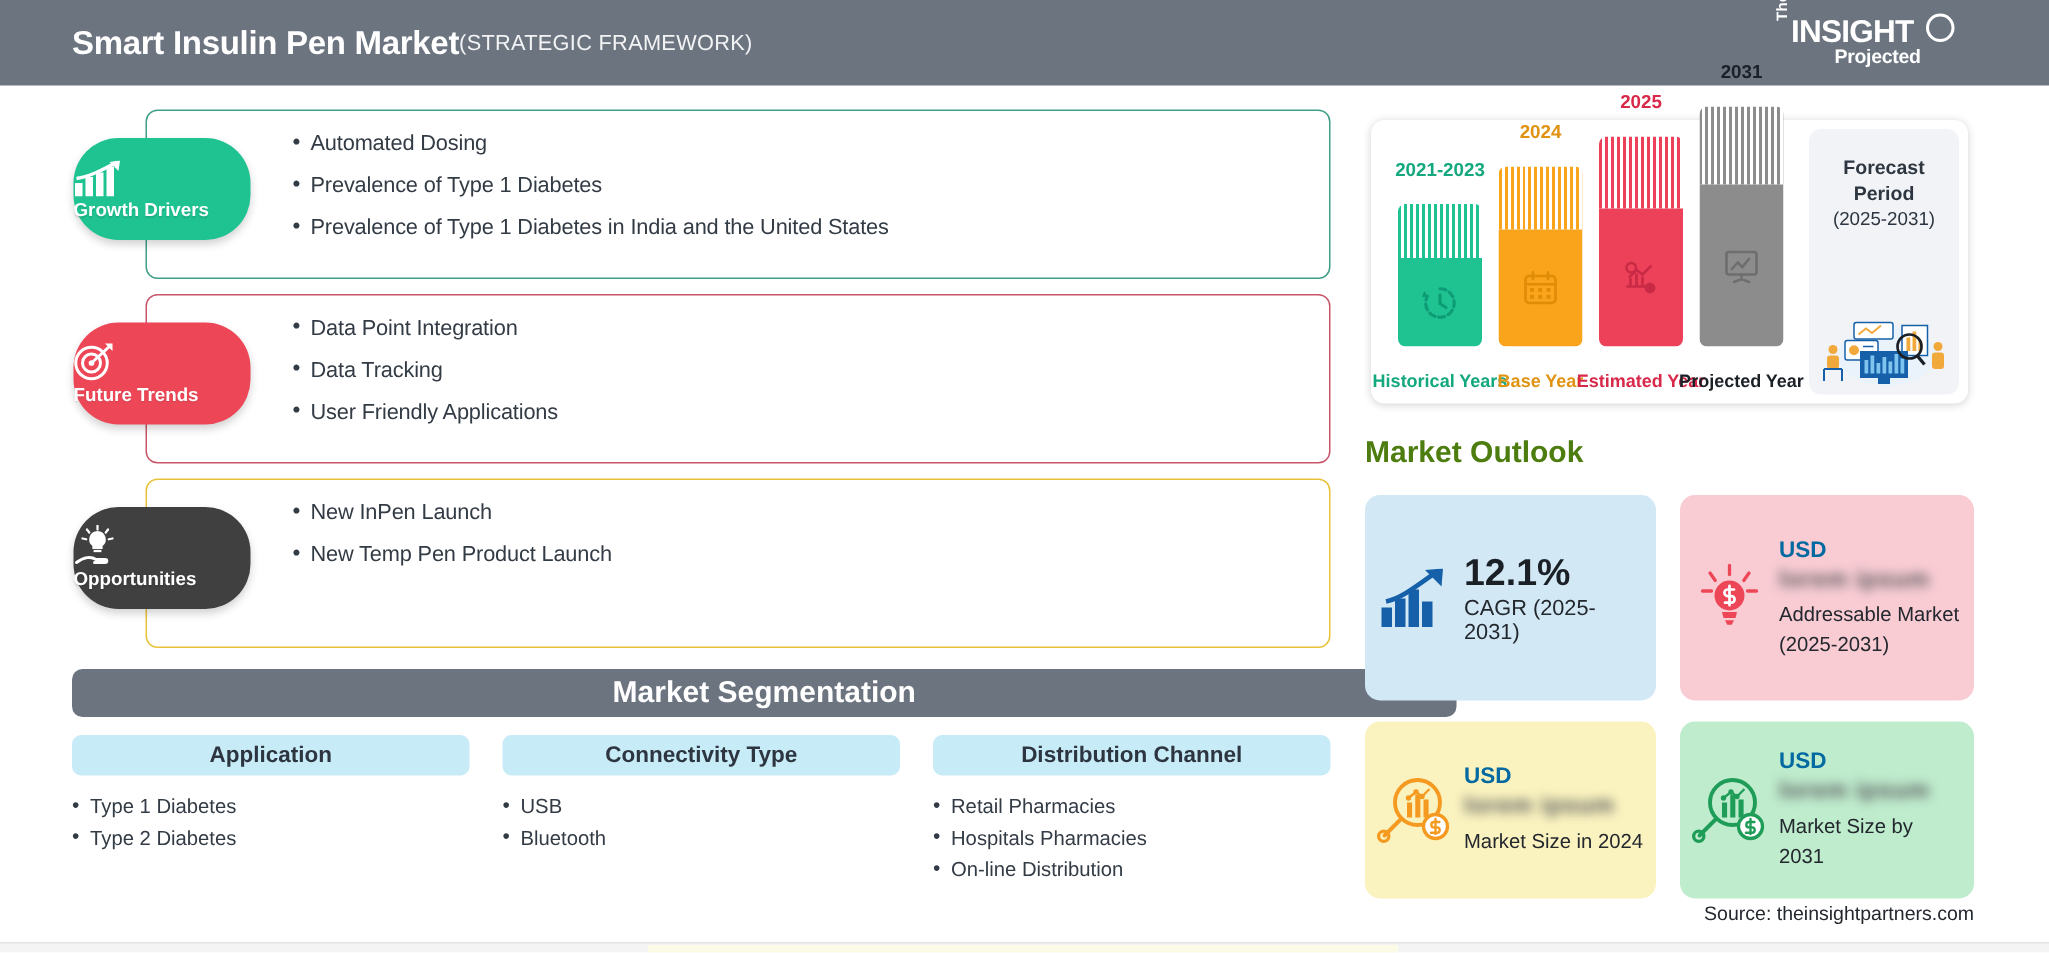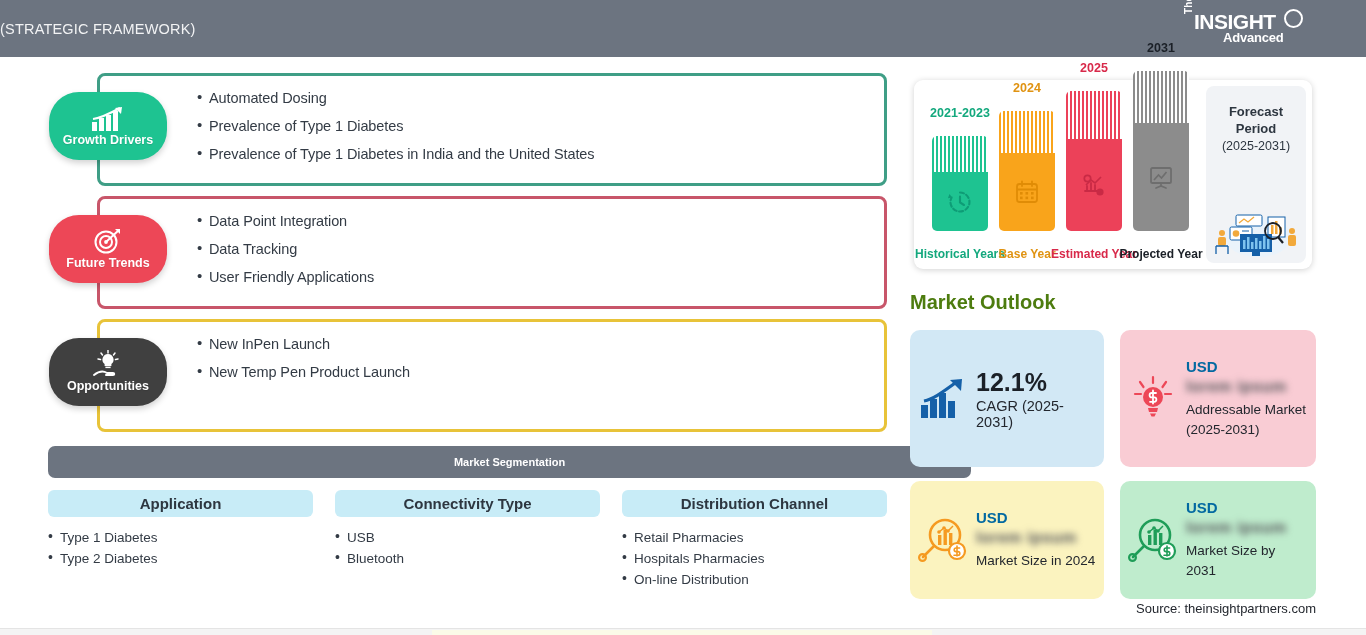--- a/index.html
+++ b/index.html
@@ -43,21 +43,21 @@
     font-size: 13px; font-weight: bold; letter-spacing: -0.2px;
   }
   .logo .ring {
     position: absolute; left: 101px; top: 0px;
     width: 19px; height: 19px; border: 2.5px solid #fff;
     border-radius: 50%;
   }
 
   
   .panel {
-    position: absolute; border: 3px solid #701a75; border-radius: 8px;
+    position: absolute; border: 1px solid #701a75; border-radius: 8px;
     background: #fff;
   }
   .panel.green  { left: 97px;  top: 73px;  width: 790px; height: 113px; border-color: #3f9e86; }
   .panel.red    { left: 97px;  top: 196px; width: 790px; height: 113px; border-color: #c8566a; }
   .panel.orange { left: 97px;  top: 319px; width: 790px; height: 113px; border-color: #e8c339; }
 
   .panel ul { list-style: none; margin: 0; padding: 15px 0 0 97px; }
   .panel li {
     position: relative; font-size: 14.5px; color: #333b45;
     line-height: 14px; padding-left: 12px; margin-bottom: 14px;
@@ -66,38 +66,38 @@
   .panel li::before {
     content: "•"; position: absolute; left: 0; top: -1px;
     font-size: 15px; color: #333b45;
   }
 
   
   .badge {
     position: absolute; width: 118px; height: 68px;
     border-radius: 26px 26px 26px 26px;
     display: flex; flex-direction: column;
-    align-items: center; justify-content: center;
+    justify-content: center;
     color: #fff; box-shadow: 0 3px 6px rgba(0,0,0,0.18);
   }
   .badge .b-label {
     font-size: 12.5px; font-weight: bold; margin-top: 2px;
     white-space: nowrap; text-shadow: 0 1px 1px rgba(0,0,0,0.12);
   }
   .badge .b-icon { height: 26px; display: flex; align-items: flex-end; }
   .badge.green  { left: 49px; top: 92px;  background: #1ec391; border-radius: 30px 30px 30px 30px; }
   .badge.red    { left: 49px; top: 215px; background: #ed4757; border-radius: 30px 30px 30px 30px; }
   .badge.orange { left: 49px; top: 338px; background: #404040; border-radius: 30px 30px 30px 30px; }
 
   
   .seg-bar {
     position: absolute; left: 48px; top: 446px; width: 923px; height: 32px;
     background: #6c7480; border-radius: 7px;
     display: flex; align-items: center; justify-content: center;
-    color: #fff; font-size: 11px; font-weight: bold;
+    color: #fff; font-size: 20px; font-weight: bold;
   }
   .seg-cols { position: absolute; left: 48px; top: 490px; width: 839px; }
   .seg-col { position: absolute; top: 0; }
   .seg-col.c0 { left: 0px;   width: 265px; }
   .seg-col.c1 { left: 287px; width: 265px; }
   .seg-col.c2 { left: 574px; width: 265px; }
   .seg-head {
     height: 27px; background: #c8ecf7; border-radius: 6px;
     display: flex; align-items: center; justify-content: center;
     font-size: 15px; font-weight: bold; color: #2d3640;
@@ -193,25 +193,26 @@
     position: absolute; left: 432px; top: 1px; width: 500px; height: 5px;
     background: #fbfbe8;
   }
 </style>
 </head>
 <body>
 
 <div class="page">
 
   <div class="header">
+    <span class="header-title">Smart Insulin Pen Market</span>
     <span class="header-sub">(STRATEGIC FRAMEWORK)</span>
     <div class="logo">
       <span class="the">The</span>
       <span class="insight">INSIGHT</span>
-      <span class="partners">Advanced</span>
+      <span class="partners">Projected</span>
       <span class="ring"></span>
     </div>
   </div>
 
   <div class="panel green">
     <ul>
       <li>Automated Dosing</li>
       <li>Prevalence of Type 1 Diabetes</li>
       <li>Prevalence of Type 1 Diabetes in India and the United States</li>
     </ul>

